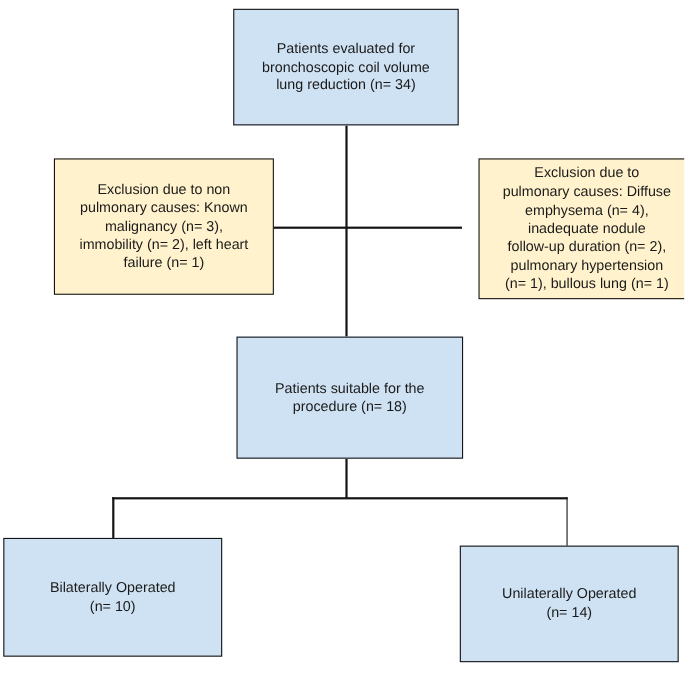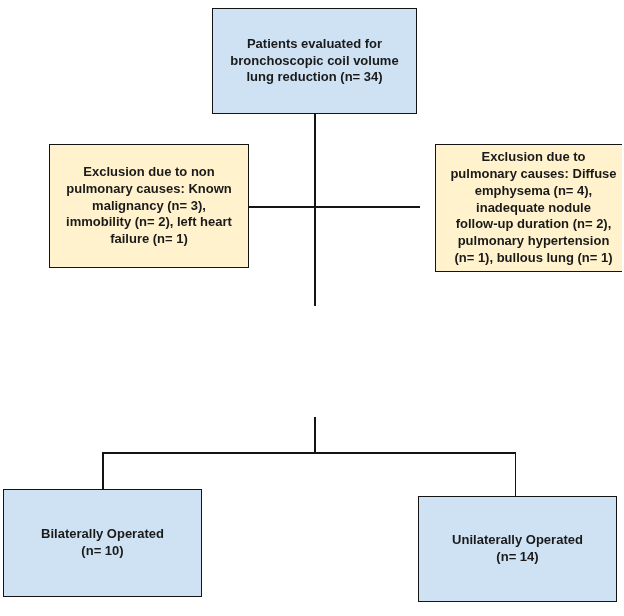--- a/index.html
+++ b/index.html
@@ -4,21 +4,20 @@
 <style>
   html, body { margin: 0; padding: 0; background: #ffffff; }
   .canvas {
     position: relative;
     width: 622px;
     height: 616px;
     background: #ffffff;
     font-family: "Liberation Sans", "DejaVu Sans", sans-serif;
     color: #1a1a1a;
     overflow: hidden;
-    font-weight: bold;
   }
   .node {
     position: absolute;
     box-sizing: border-box;
     border: 1.5px solid #141414;
     display: flex;
     align-items: center;
     justify-content: center;
     text-align: center;
     font-size: 13px;
@@ -77,20 +76,24 @@
   <div class="node fill-yellow" id="node-exclusion-pulm">
     <span>Exclusion due to
 pulmonary causes: Diffuse
 emphysema (n= 4),
 inadequate nodule
 follow-up duration (n= 2),
 pulmonary hypertension
 (n= 1), bullous lung (n= 1)</span>
   </div>
 
+  <div class="node fill-blue" id="node-suitable">
+    <span>Patients suitable for the
+procedure (n= 18)</span>
+  </div>
 
   <div class="node fill-blue" id="node-bilateral">
     <span>Bilaterally Operated
 (n= 10)</span>
   </div>
 
   <div class="node fill-blue" id="node-unilateral">
     <span>Unilaterally Operated
 (n= 14)</span>
   </div>

